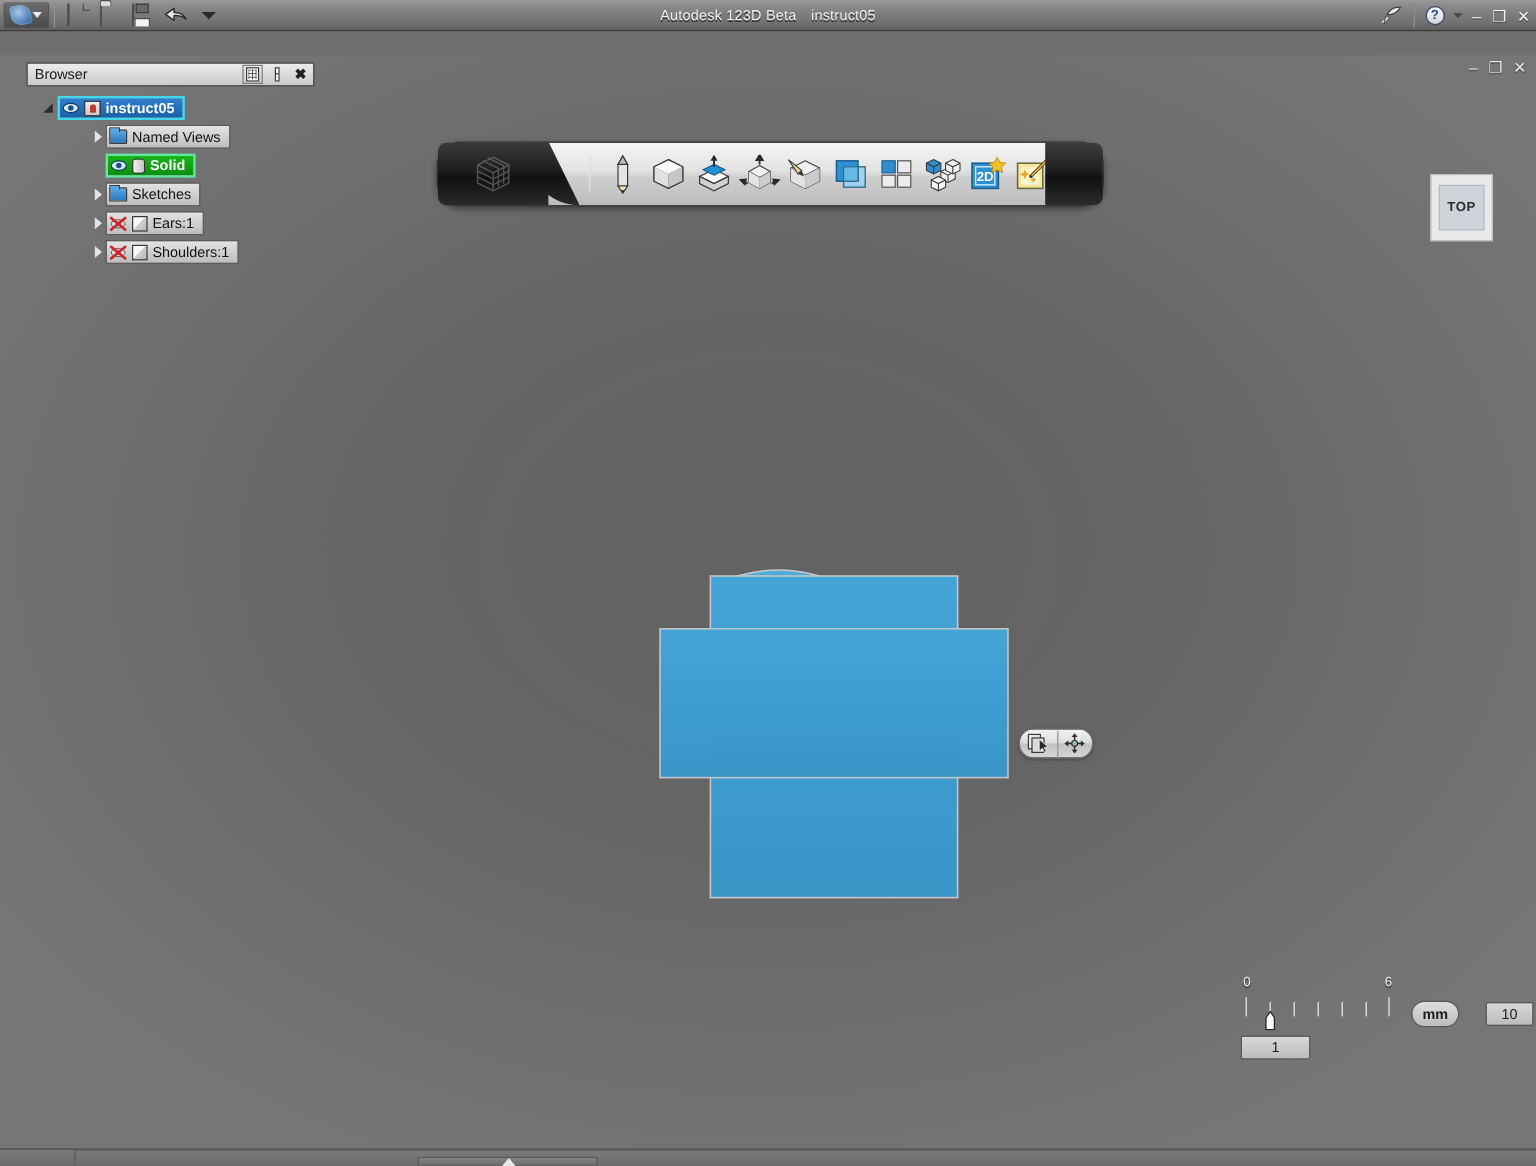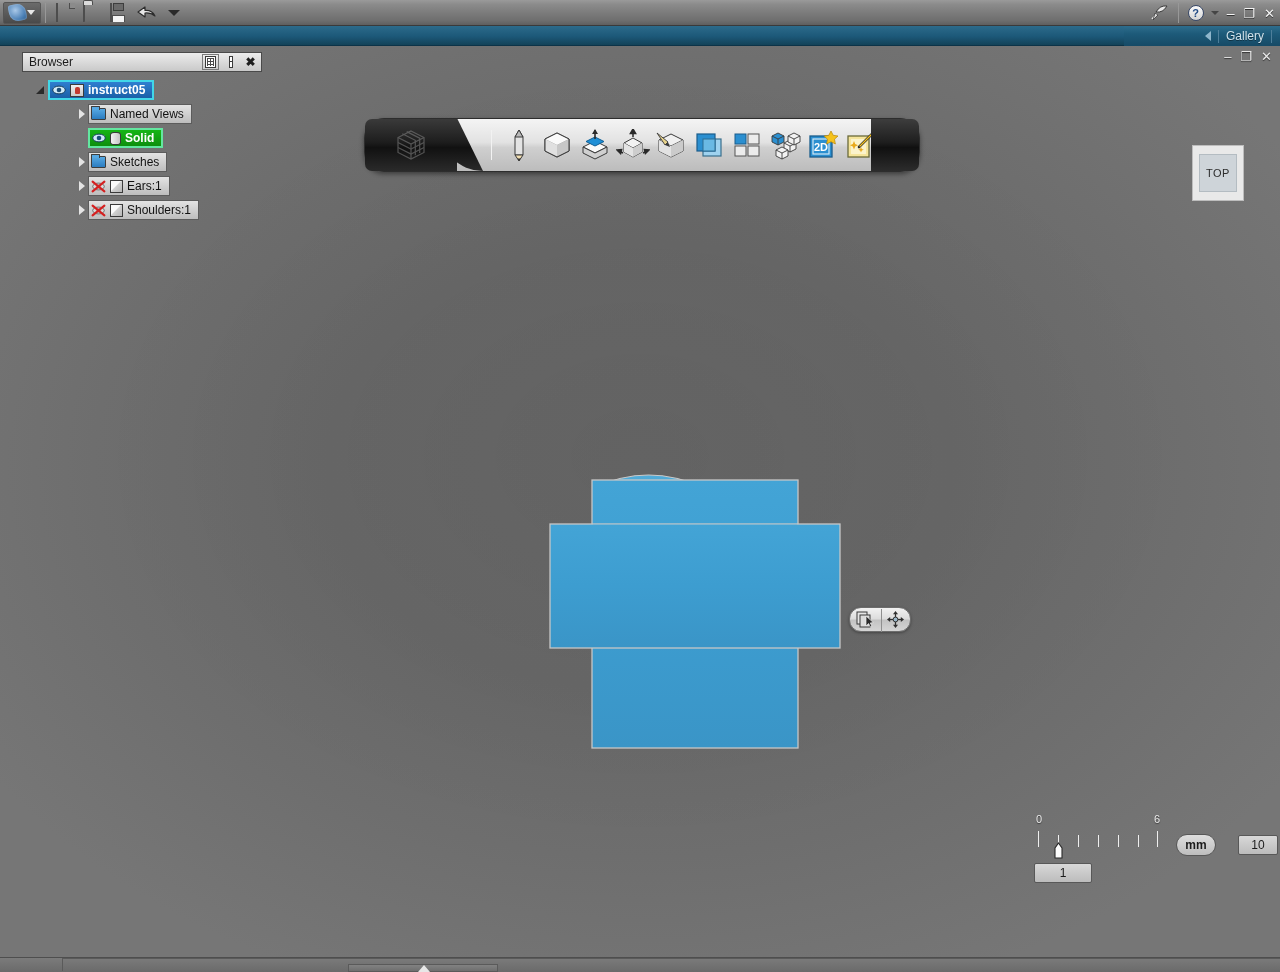--- a/index.html
+++ b/index.html
@@ -196,21 +196,21 @@
 
   
   .viewcube {
     position:absolute; right:36px; top:99px; width:52px; height:56px;
     background:#e9e9e9; border:1px solid #bdbdbd;
     display:flex; align-items:center; justify-content:center; z-index:15;
   }
   .viewcube .face {
     width:38px; height:38px; background:#ced4d9; border:1px solid #b4bcc2;
     display:flex; align-items:center; justify-content:center;
-    font-size:11px; color:#2c2c2c; letter-spacing:.5px;
+    font-size:11px; color:#2c2c2c; letter-spacing:.5px;font-weight:bold;
   }
 
   
   .model { position:absolute; left:548px; top:420px; width:300px; height:290px; z-index:8; }
 
   
   .minitb {
     position:absolute; left:849px; top:561px; width:62px; height:25px; z-index:16;
     border-radius:12px; border:1px solid #6d6d6d;
     background:linear-gradient(to bottom,#f2f2f2 0%,#dcdcdc 48%,#c2c2c2 52%,#d5d5d5 100%);
@@ -492,47 +492,41 @@
       <span class="ic"><span class="ic-open"></span></span>
       <span class="ic"><span class="ic-save"></span></span>
       <span class="ic ic-undo">
         <svg width="20" height="16" viewBox="0 0 20 16">
           <path d="M8 2 L8 5.5 Q15 5 18 11 Q14 7.5 8 8 L8 12 L1 7 Z" fill="#e8e8e8" stroke="#2c2c2c" stroke-width="1.2" stroke-linejoin="round"></path>
         </svg>
       </span>
       <span class="tb-caret2"></span>
     </div>
 
+    <div class="tb-title">
+      <span>Autodesk 123D Beta</span><span class="sp"></span><span>instruct05</span>
+    </div>
 
     <div class="tb-right">
       <span class="ic-sat">
         <svg width="20" height="18" viewBox="0 0 20 18">
           <path d="M3 15 L8 10" stroke="#f0f0f0" stroke-width="1.6"></path>
           <path d="M4 16 L9 11 L6 9 Z" fill="#dcdcdc" stroke="#3a3a3a" stroke-width=".8"></path>
           <path d="M7 8 Q11 1 18 2 Q14 9 7 8 Z" fill="#eaeaea" stroke="#3a3a3a" stroke-width="1"></path>
         </svg>
       </span>
       <span class="tb-sep" style="margin:0 2px;"></span>
       <span class="ic-help">?</span>
       <span class="caret-sm"></span>
       <span class="winbtn min">–</span>
       <span class="winbtn">❐</span>
       <span class="winbtn">✕</span>
     </div>
   </div>
 
-  <div class="blueband">
-    <div class="left-fill"></div>
-    <div class="gallery-zone">
-      <span class="gal-arrow"></span>
-      <span class="gal-bar"></span>
-      <span class="gallery-txt">Gallery</span>
-      <span class="gal-bar"></span>
-    </div>
-  </div>
 
   <div class="inner-win">
     <span>–</span>
     <span>❐</span>
     <span>✕</span>
   </div>
 
   <div class="browser">
     <div class="browser-head">
       <span class="ttl">Browser</span>

